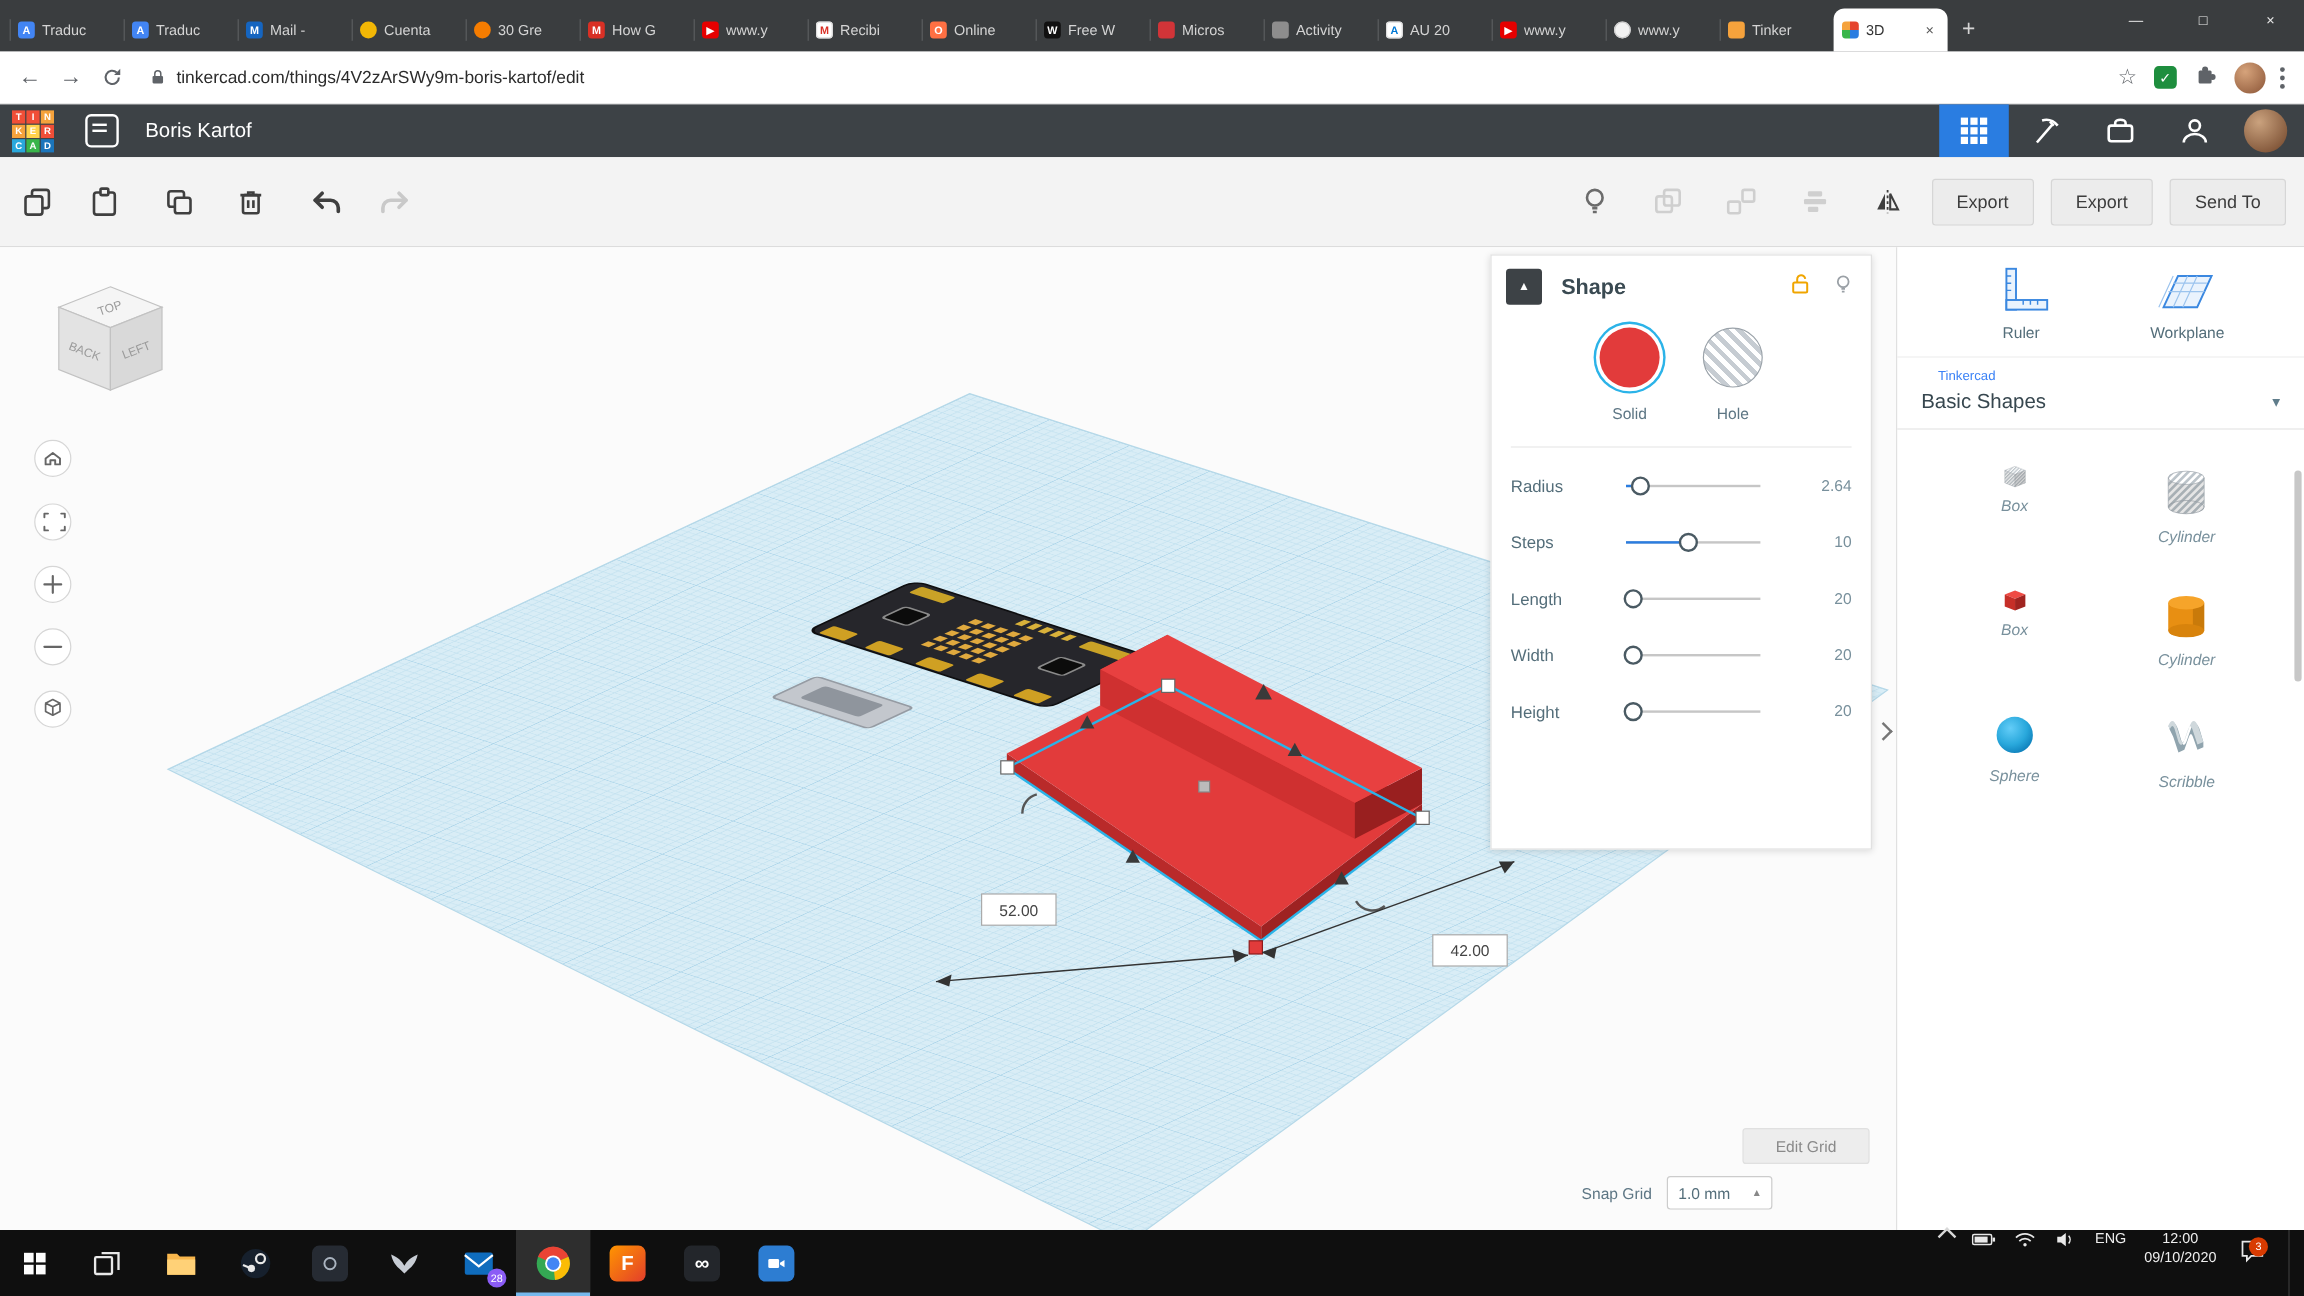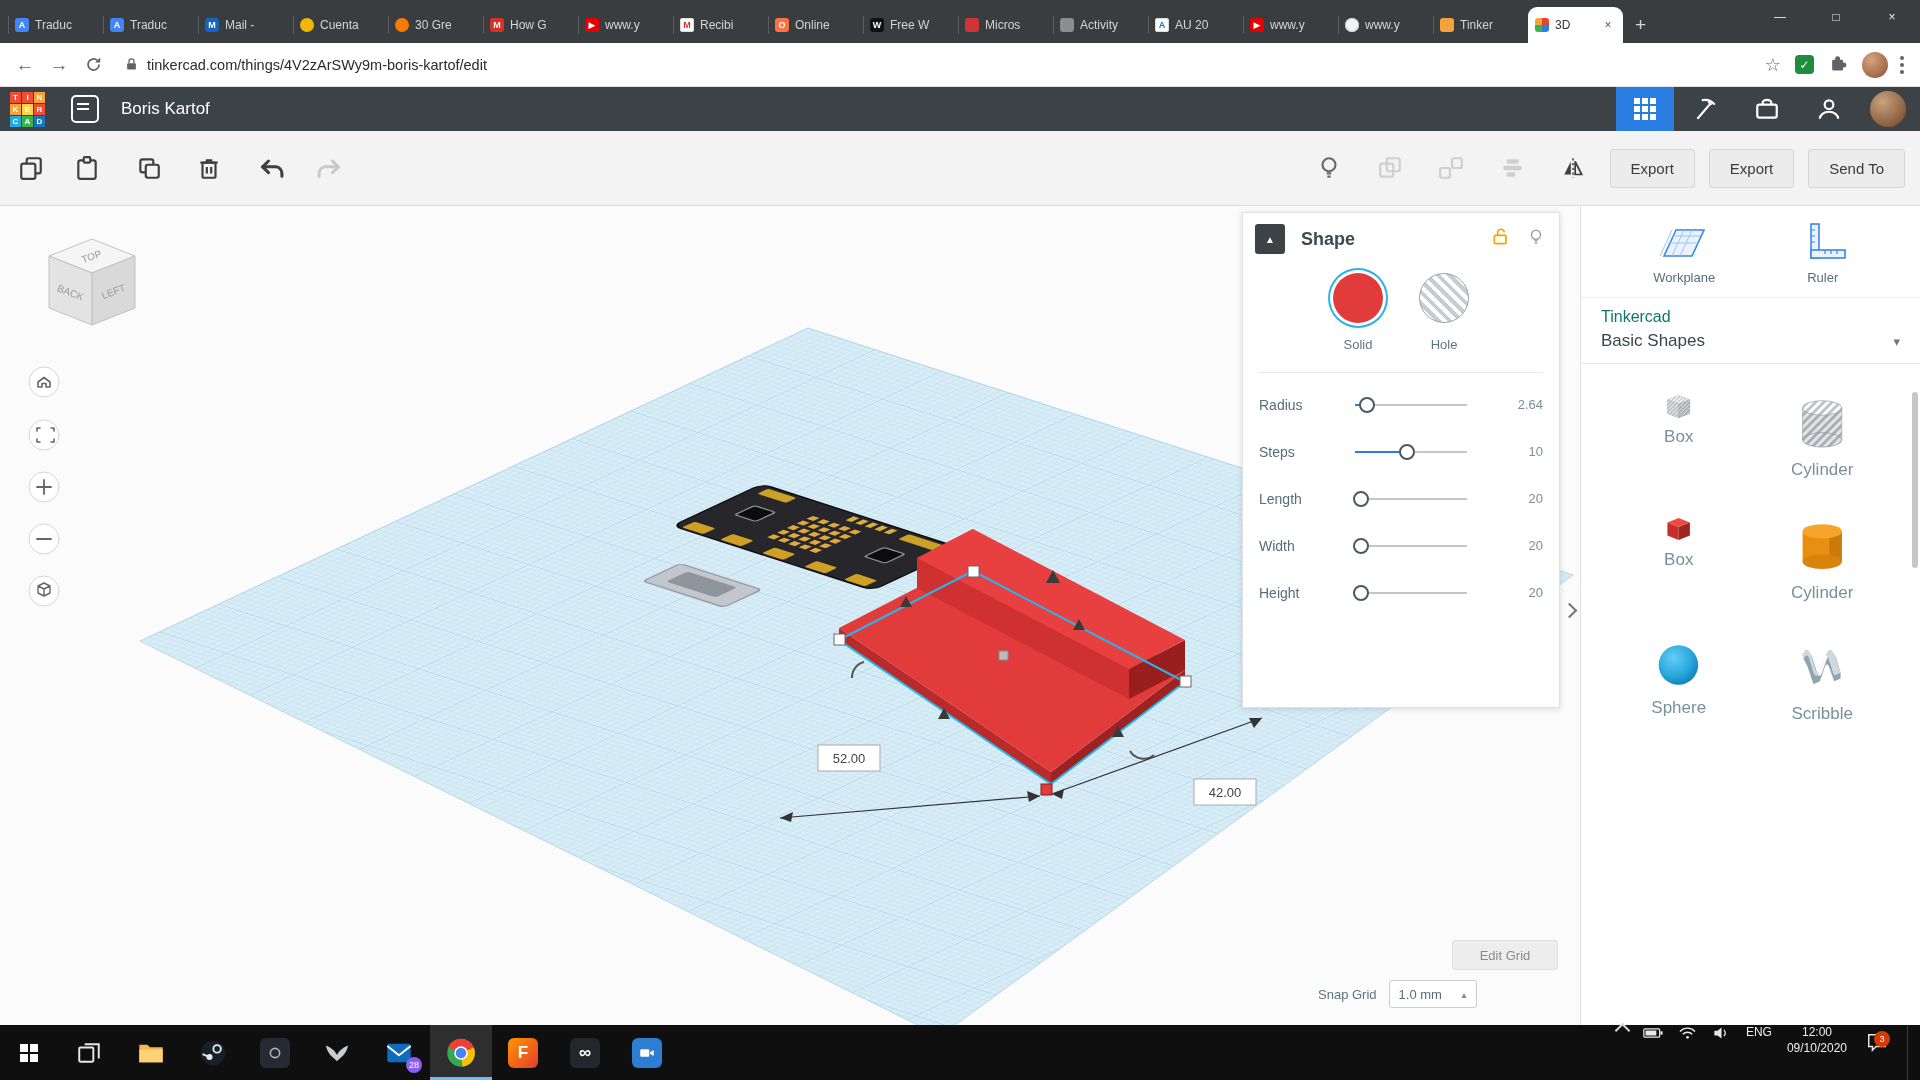--- a/index.html
+++ b/index.html
@@ -90,27 +90,27 @@
   .snap-label{font-size:13px;color:#5d7684;margin-right:12px;}
   .snap-select{width:88px;height:28px;box-sizing:border-box;background:#fff;border:1px solid #ccc;border-radius:3px;
                display:flex;align-items:center;justify-content:space-between;padding:0 9px;font-size:13px;color:#546e7a;}
   .snap-caret{font-size:10px;color:#888;}
   
   .sidebar{position:absolute;left:1580px;top:206px;width:340px;height:819px;background:#fff;border-left:1px solid #e0e0e0;box-sizing:border-box;}
   .side-top{display:flex;justify-content:space-between;padding:16px 28px 12px 34px;}
   .side-tool{display:flex;flex-direction:column;align-items:center;width:140px;}
   .side-tool-label{margin-top:8px;font-size:13px;color:#546e7a;}
   .side-cat{padding:10px 20px 12px;border-top:1px solid #eee;border-bottom:1px solid #e4e4e4;}
-  .brand{font-size:16px;color:#0f766e;}
+  .brand{font-size:11px;color:#3b82f6;margin-left:14px;}
   .cat-row{display:flex;align-items:center;justify-content:space-between;margin-top:5px;}
   .cat-name{font-size:17px;color:#37474f;}
   .cat-caret{color:#607d8b;font-size:13px;}
   .tiles{display:grid;grid-template-columns:1fr 1fr;row-gap:34px;padding:28px 26px;justify-items:center;}
   .tile{display:flex;flex-direction:column;align-items:center;}
-  .tile-label{margin-top:6px;font-size:17px;color:#78909c;}
+  .tile-label{margin-top:6px;font-size:13px;color:#78909c;font-style:italic;}
   .side-scroll{position:absolute;right:2px;top:186px;width:6px;height:176px;background:#c7c7c7;border-radius:3px;}
   
   .taskbar{position:absolute;left:0;top:1025px;width:1920px;height:55px;background:#0f0f0f;display:flex;align-items:center;color:#eee;}
   .start{width:58px;height:55px;display:flex;align-items:center;justify-content:center;}
   .winlogo{display:grid;grid-template-columns:8px 8px;gap:2px;}
   .winlogo i{width:8px;height:8px;background:#fdfdfd;}
   .tb-search{width:424px;height:41px;box-sizing:border-box;background:#fff;border:1px solid #7a7a7a;display:flex;align-items:center;flex:none;}
   .search-text{font-size:14px;color:#4f4f4f;margin-left:4px;}
   .tb-slot{width:62px;height:55px;display:flex;align-items:center;justify-content:center;position:relative;}
   .tb-slot.active{background:rgba(255,255,255,.13);box-shadow:inset 0 -3px 0 #76b9ed;}
@@ -626,32 +626,32 @@
         <span>1.0 mm</span>
         <span class="snap-caret">▴</span>
       </span>
     </div>
   </div>
 
   <div class="sidebar">
     <div class="side-top">
       <div class="side-tool">
         <svg width="52" height="40" viewBox="0 0 52 40">
-          <polygon points="6,34 18,8 46,8 34,34" fill="#eaf3fd" stroke="#3b88e0" stroke-width="1.6"></polygon>
-          <path d="M14,8 L2,34 M26,8 L14,34 M34,8 L22,34 M10,21 H40 M14,14 H42" stroke="#9cc4ee" stroke-width="1"></path>
-        </svg>
-        <span class="side-tool-label">Workplane</span>
-      </div>
-      <div class="side-tool">
-        <svg width="52" height="40" viewBox="0 0 52 40">
           <rect x="14" y="2" width="8" height="34" fill="#eaf3fd" stroke="#3b88e0" stroke-width="1.6"></rect>
           <rect x="14" y="28" width="34" height="8" fill="#eaf3fd" stroke="#3b88e0" stroke-width="1.6"></rect>
           <path d="M14,8 h4 M14,14 h4 M14,20 h4 M28,28 v4 M34,28 v4 M40,28 v4" stroke="#3b88e0" stroke-width="1.2"></path>
         </svg>
         <span class="side-tool-label">Ruler</span>
+      </div>
+      <div class="side-tool">
+        <svg width="52" height="40" viewBox="0 0 52 40">
+          <polygon points="6,34 18,8 46,8 34,34" fill="#eaf3fd" stroke="#3b88e0" stroke-width="1.6"></polygon>
+          <path d="M14,8 L2,34 M26,8 L14,34 M34,8 L22,34 M10,21 H40 M14,14 H42" stroke="#9cc4ee" stroke-width="1"></path>
+        </svg>
+        <span class="side-tool-label">Workplane</span>
       </div>
     </div>
     <div class="side-cat">
       <div class="brand">Tinkercad</div>
       <div class="cat-row">
         <span class="cat-name">Basic Shapes</span>
         <span class="cat-caret">▾</span>
       </div>
     </div>
     <div class="tiles">

